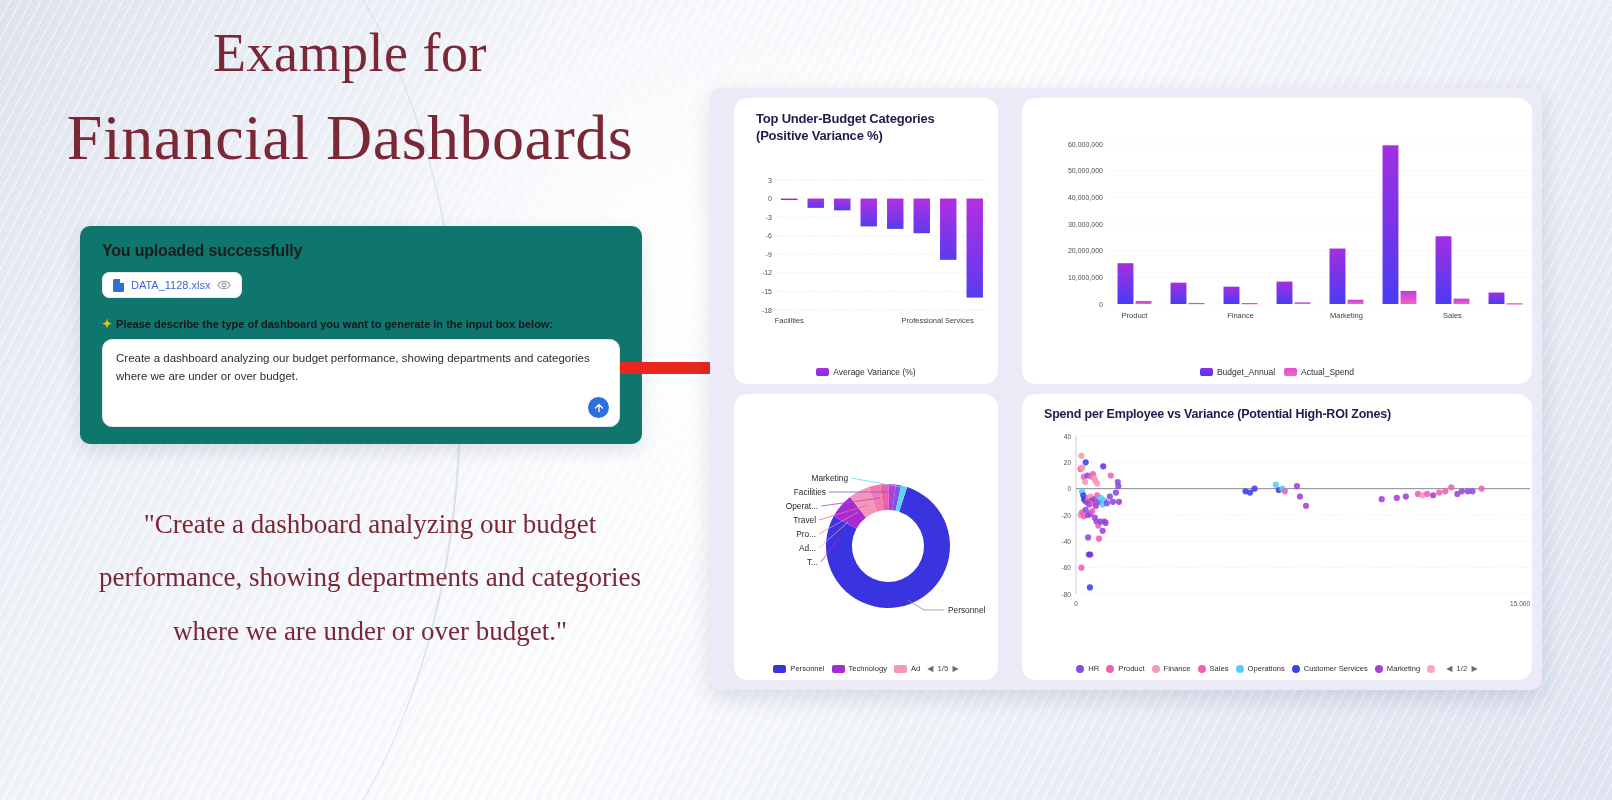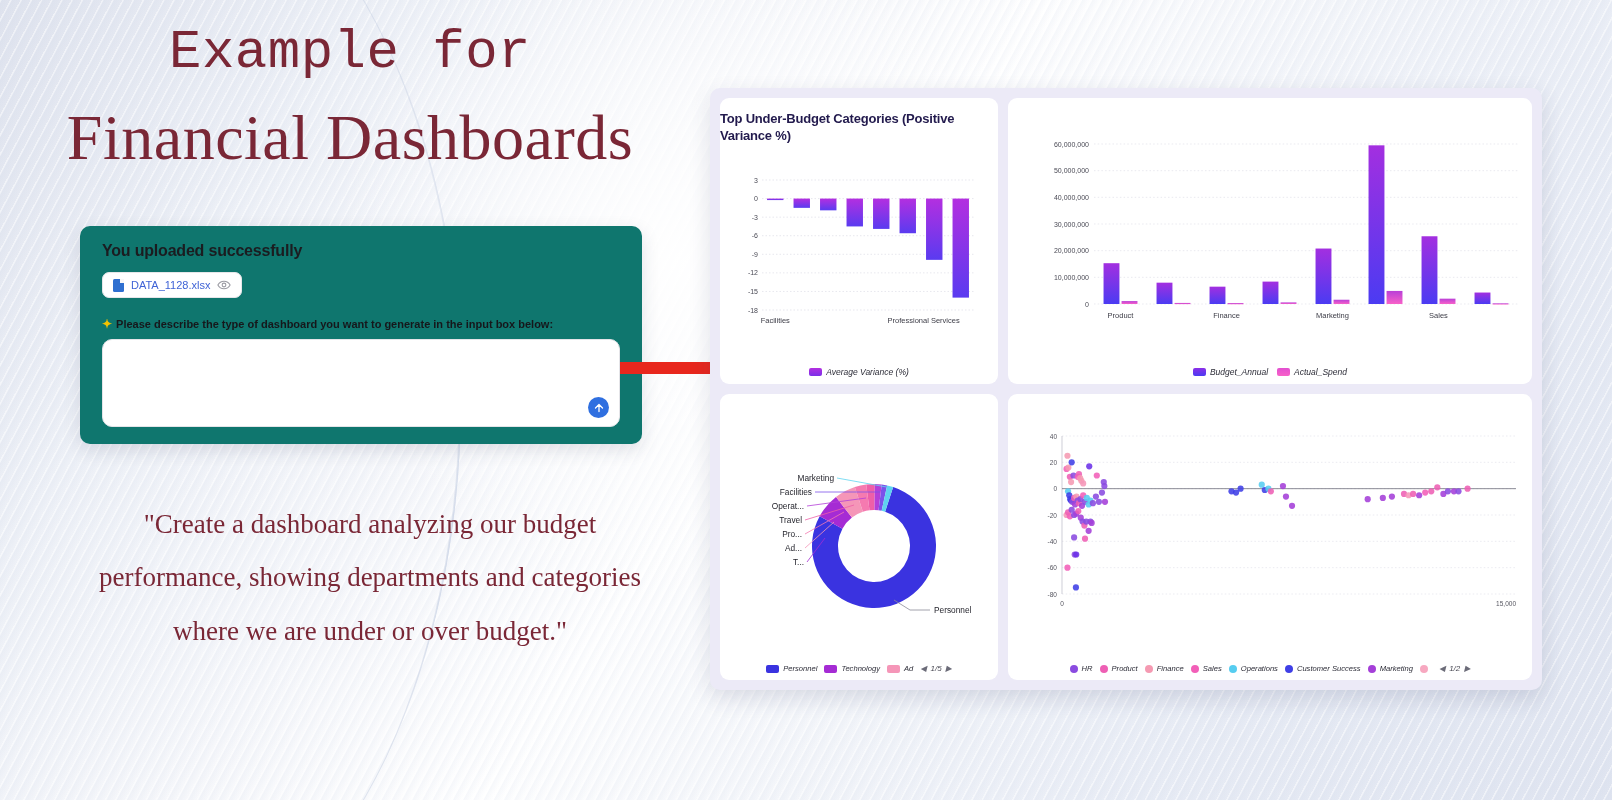--- a/index.html
+++ b/index.html
@@ -24,21 +24,21 @@
     position:absolute; left:-180px; top:-160px; width:640px; height:1120px;
     border-radius:50%;
     border:1px solid rgba(200,210,228,.55);
     box-shadow: 18px 0 0 -17px rgba(205,214,232,.6), 36px 0 0 -35px rgba(205,214,232,.5), 54px 0 0 -53px rgba(205,214,232,.45);
     pointer-events:none;
   }
 
   
   .title-wrap { position: absolute; left: 0; top: 22px; width: 700px; text-align: center; }
   .title-l1 {
-    font-family: Liberation Mono, monospace;
+    font-family: Liberation Serif, serif;
     font-size: 54px; color: #7a2736; letter-spacing: .5px; line-height: 1.15;
   }
   .title-l2 {
     font-family: "Liberation Serif", serif;
     font-size: 64px; color: #7a2736; letter-spacing: .5px; line-height: 1.2; margin-top: 16px;
   }
 
   .upload-card {
     position: absolute; left: 80px; top: 226px; width: 562px; height: 218px;
     background: #0f766e; border-radius: 10px;
@@ -82,35 +82,35 @@
   }
 
   
   .dash {
     position: absolute; left: 710px; top: 88px; width: 832px; height: 602px;
     background: #eceaf7; border-radius: 10px; padding: 10px;
     box-shadow: 0 8px 22px rgba(40,50,90,.14);
     display: grid; grid-template-columns: 278px 1fr; grid-template-rows: 286px 1fr; gap: 10px;
   }
   .card {
-    background: #fff; border-radius: 9px; padding: 12px 0;
-    position: relative; overflow: hidden;
+    background: #fff; border-radius: 14px; padding: 12px 22px;
+    position: relative; overflow: hidden; margin-left: 14px;
   }
   .card-title {
     font-size: 13px; font-weight: 700; color: #221a4d; line-height: 1.32; letter-spacing: -.2px;
   }
   .card-title.sm { font-size: 12.5px; }
   .axis-lbl { font-size: 7px; fill: #4a4a55; font-family: "Liberation Sans", sans-serif; }
   .axis-lbl-sm { font-size: 6.5px; fill: #55555f; font-family: "Liberation Sans", sans-serif; }
   .cat-lbl { font-size: 7.5px; fill: #3c3c46; font-family: "Liberation Sans", sans-serif; }
 
   .legend {
     position: absolute; left: 0; right: 0; bottom: 7px;
     display: flex; align-items: center; justify-content: center; gap: 9px;
-    font-size: 8.5px; color: #2d2d38; font-style: italic;
+    font-size: 8.5px; color: #2d2d38;
   }
   .legend.tiny { font-size: 7.6px; gap: 7px; }
   .lg-item { display: flex; align-items: center; gap: 4px; white-space: nowrap; }
   .swatch { width: 13px; height: 8px; border-radius: 2px; display: inline-block; }
   .dot { width: 8px; height: 8px; border-radius: 50%; display: inline-block; }
   .pager { display: flex; align-items: center; gap: 4px; color: #4a4a55; font-size: 8px; }
   .pg-arrow { color: #6b6b78; font-size: 8px; }
 
   .pie-lbl { font-size: 8.3px; fill: #26262e; font-family: "Liberation Sans", sans-serif; }
 </style>
@@ -139,20 +139,21 @@
       </svg>
     </span>
   </div>
 
   <div class="prompt-line">
     <span class="spark">✦</span>
     <span>Please describe the type of dashboard you want to generate in the input box below:</span>
   </div>
 
   <div class="input-box">
+    <div class="input-text" placeholder="Describe the dashboard you want to generate">Create a dashboard analyzing our budget performance, showing departments and categories where we are under or over budget.</div>
     <div class="send-btn">
       <svg viewBox="0 0 24 24" width="12" height="12" fill="none" stroke="#fff" stroke-width="2.6" stroke-linecap="round" stroke-linejoin="round">
         <path d="M12 19V5M5 12l7-7 7 7"></path>
       </svg>
     </div>
   </div>
 </div>
 
 <svg class="arrow" viewBox="0 0 140 40">
   <path d="M0 14 H95 V3 L138 20 L95 37 V26 H0 Z" fill="#e8271d"></path>
@@ -327,20 +328,21 @@
       </span>
       <span class="pager">
         <span class="pg-arrow">◀</span>
         <span>1/5</span>
         <span class="pg-arrow">▶</span>
       </span>
     </div>
   </div>
 
   <div class="card">
+    <div class="card-title sm">Spend per Employee vs Variance (Potential High-ROI Zones)</div>
     <svg viewBox="0 0 510 200" style="position:absolute;left:8px;top:32px;width:510px;height:200px;">
       <g id="sc-grid">
           <line x1="46" x2="500" y1="10" y2="10" stroke="#dedee8" stroke-width="0.6" stroke-dasharray="1.5 2.2"></line>
           <line x1="46" x2="500" y1="36.33333333333333" y2="36.33333333333333" stroke="#dedee8" stroke-width="0.6" stroke-dasharray="1.5 2.2"></line>
           <line x1="46" x2="500" y1="62.666666666666664" y2="62.666666666666664" stroke="#dedee8" stroke-width="0.6" stroke-dasharray="1.5 2.2"></line>
           <line x1="46" x2="500" y1="89" y2="89" stroke="#dedee8" stroke-width="0.6" stroke-dasharray="1.5 2.2"></line>
           <line x1="46" x2="500" y1="115.33333333333333" y2="115.33333333333333" stroke="#dedee8" stroke-width="0.6" stroke-dasharray="1.5 2.2"></line>
           <line x1="46" x2="500" y1="141.66666666666669" y2="141.66666666666669" stroke="#dedee8" stroke-width="0.6" stroke-dasharray="1.5 2.2"></line>
           <line x1="46" x2="500" y1="168" y2="168" stroke="#dedee8" stroke-width="0.6" stroke-dasharray="1.5 2.2"></line>
           <line x1="46" x2="46" y1="10" y2="168" stroke="#b9b9c6" stroke-width="0.7"></line>
@@ -463,21 +465,21 @@
         <span class="lg-item">
           <span class="dot" style="background: rgb(242, 95, 184);"></span>
           <span>Sales</span>
         </span>
         <span class="lg-item">
           <span class="dot" style="background: rgb(86, 205, 240);"></span>
           <span>Operations</span>
         </span>
         <span class="lg-item">
           <span class="dot" style="background: rgb(63, 63, 230);"></span>
-          <span>Customer Success</span>
+          <span>Customer Services</span>
         </span>
         <span class="lg-item">
           <span class="dot" style="background: rgb(164, 63, 216);"></span>
           <span>Marketing</span>
         </span>
         <span class="lg-item">
           <span class="dot" style="background: rgb(247, 168, 192);"></span>
           <span></span>
         </span>
         <span class="pager">

